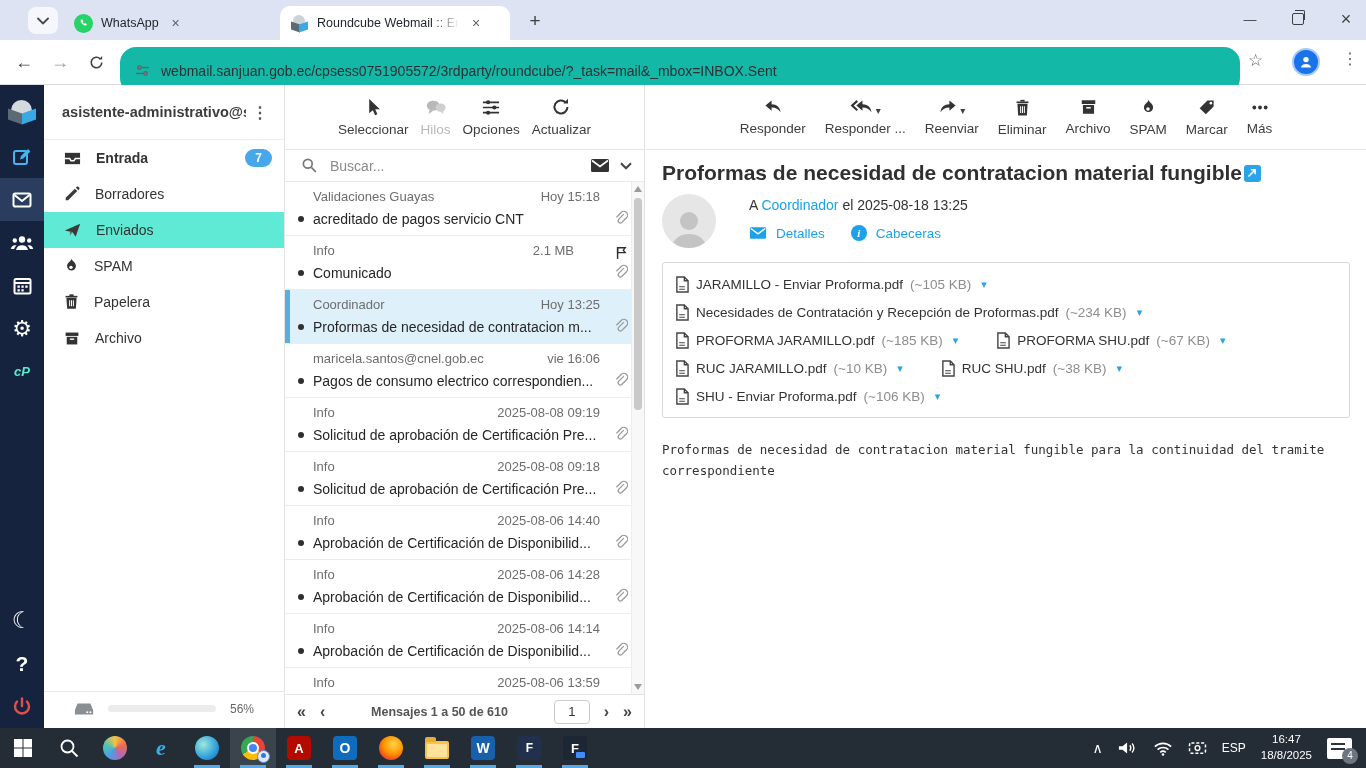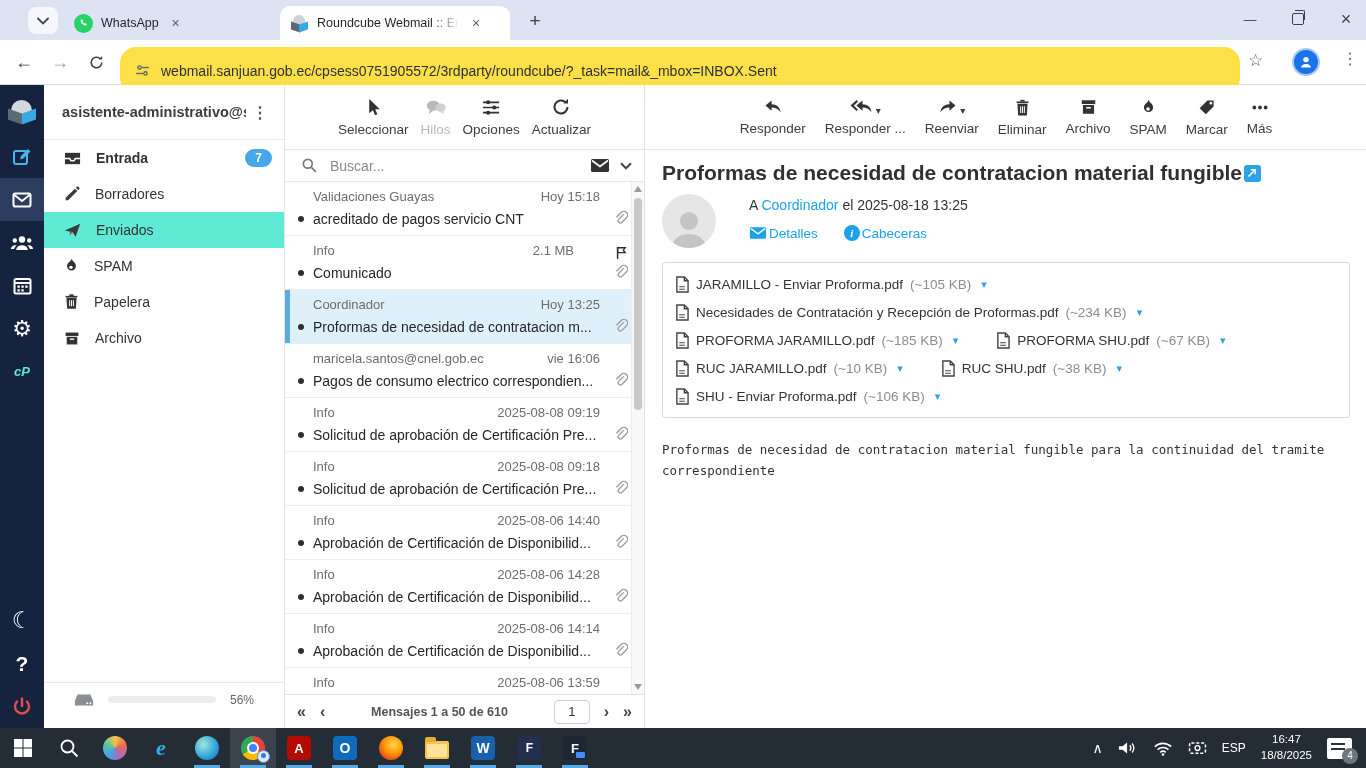--- a/index.html
+++ b/index.html
@@ -21,21 +21,21 @@
   .newtab{position:absolute;left:522px;top:8px;width:26px;height:26px;display:flex;align-items:center;justify-content:center;
           font-size:19px;color:#3c4043;}
   .wctl{position:absolute;top:4px;width:38px;height:30px;display:flex;align-items:center;justify-content:center;color:#3c4043;font-size:13px;}
   #win-min{left:1231px;} #win-restore{left:1279px;} #win-close{left:1327px;}
   .restore-glyph{width:10px;height:10px;border:1.4px solid #3c4043;border-radius:2px;position:relative;}
   .restore-glyph:before{content:"";position:absolute;left:2px;top:-4px;width:9px;height:9px;border:1.4px solid #3c4043;border-left:none;border-bottom:none;border-radius:0 2px 0 0;}
   #toolbar{position:absolute;left:0;top:40px;width:1366px;height:45px;background:#fff;border-bottom:1px solid #dadce0;box-sizing:border-box;}
   .navbtn{position:absolute;top:8px;width:28px;height:28px;display:flex;align-items:center;justify-content:center;
           font-size:18px;color:#3f4348;border-radius:50%;}
   #btn-back{left:10px;} #btn-fwd{left:46px;color:#9aa0a6;} #btn-reload{left:82px;}
-  #omnibox{position:absolute;left:120px;top:7px;width:1120px;height:47px;border-radius:16px;background:#fde047;
+  #omnibox{position:absolute;left:120px;top:7px;width:1120px;height:47px;border-radius:16px;background:#14b8a6;
            display:flex;align-items:center;padding:0 14px;box-sizing:border-box;gap:10px;}
   #omnibox .url{font-size:14px;color:#2d3136;white-space:nowrap;overflow:hidden;}
   #btn-star{position:absolute;left:1248px;top:10px;font-size:17px;color:#5f6368;}
   #btn-avatar{position:absolute;left:1292px;top:8px;width:28px;height:28px;border-radius:50%;background:#1a73e8;
               display:flex;align-items:center;justify-content:center;border:2px solid #a8c7fa;box-sizing:border-box;}
   #btn-menu{position:absolute;left:1340px;top:9px;font-size:16px;color:#5f6368;width:20px;text-align:center;}
   
   #app{position:absolute;left:0;top:85px;width:1366px;height:643px;background:#fff;}
   
   #rail{position:absolute;left:0;top:0;width:44px;height:643px;background:#15233e;display:flex;flex-direction:column;align-items:center;}
@@ -48,21 +48,21 @@
   
   #foldercol{position:absolute;left:44px;top:0;width:241px;height:643px;background:#fff;border-right:1px solid #e4e4e4;box-sizing:border-box;}
   #acct{height:55px;display:flex;align-items:center;padding:0 10px 0 18px;border-bottom:1px solid #ececec;box-sizing:border-box;}
   #acct .name{font-size:14.5px;font-weight:bold;color:#3c3c3c;flex:1;white-space:nowrap;overflow:hidden;}
   #acct .kebab{color:#555;font-size:16px;font-weight:bold;padding:0 6px;}
   .folder{height:36px;display:flex;align-items:center;gap:14px;padding:0 12px 0 19px;box-sizing:border-box;color:#3a3a3a;}
   .folder .flabel{font-size:14px;color:#333;}
   .folder.bold .flabel{font-weight:bold;}
   .folder.selected{background:#5eead4;}
   .badge{margin-left:auto;background:#47a7eb;color:#fff;font-size:12px;font-weight:bold;border-radius:9px;padding:2px 10px;}
-  #storage{position:absolute;left:0;bottom:12px;width:100%;height:34px;border-top:1px solid #e7e7e7;display:flex;align-items:center;
+  #storage{position:absolute;left:0;bottom:3px;width:100%;height:34px;border-top:1px solid #e7e7e7;display:flex;align-items:center;
            padding-left:30px;box-sizing:border-box;gap:14px;}
   .meter{width:108px;height:7px;border-radius:4px;background:#ececec;overflow:hidden;}
   .meter .fill{height:100%;width:56%;background:#56b0e9;}
   #storage .pct{font-size:12px;color:#666;}
   
   #listcol{position:absolute;left:285px;top:0;width:360px;height:643px;background:#fff;border-right:1px solid #e2e2e2;box-sizing:border-box;}
   .ltoolbar{height:65px;display:flex;align-items:center;justify-content:center;gap:12px;border-bottom:1px solid #e4e4e4;box-sizing:border-box;}
   .tbtn{display:flex;flex-direction:column;align-items:center;gap:5px;color:#3d3d3d;}
   .tbtn .tlabel{font-size:13.5px;}
   .tbtn.disabled{color:#b9b9b9;}
@@ -99,21 +99,21 @@
   #msgcontent{position:absolute;left:0;top:65px;right:0;bottom:0;padding:11px 16px;box-sizing:border-box;}
   #subjline{display:flex;align-items:center;gap:2px;}
   #subjline .subjtext{font-size:21px;font-weight:bold;color:#303030;}
   .extlink{width:17px;height:17px;border-radius:3px;background:#2aa3e9;display:flex;align-items:center;justify-content:center;flex:none;}
   #msghead{display:flex;margin-top:9px;}
   .avatar{width:54px;height:54px;border-radius:50%;background:#e6e6e6;overflow:hidden;display:flex;align-items:flex-end;justify-content:center;flex:none;}
   #headmeta{margin-left:33px;padding-top:3px;}
   .metaline{font-size:14px;color:#333;}
   .bluelink{color:#1ba2e8;}
   .headlinks{display:flex;align-items:center;gap:26px;margin-top:12px;}
-  .hlink{display:flex;align-items:center;gap:2px;color:#1ba2e8;font-size:13.5px;}
+  .hlink{display:flex;align-items:center;gap:9px;color:#1ba2e8;font-size:13.5px;}
   .infoc{width:16px;height:16px;border-radius:50%;background:#1ba2e8;color:#fff;font-size:11px;font-weight:bold;
          display:flex;align-items:center;justify-content:center;font-family:"Liberation Serif",serif;font-style:italic;}
   #attachbox{margin-top:14px;border:1px solid #d8d8d8;border-radius:3px;padding:7px 12px;}
   .attrow{display:flex;align-items:center;gap:38px;height:28px;}
   .att{display:flex;align-items:center;gap:7px;}
   .att .aname{font-size:13.5px;color:#333;white-space:nowrap;}
   .att .asize{font-size:13.5px;color:#8d8d8d;white-space:nowrap;}
   .att .acaret{color:#2aa3e9;font-size:11px;margin-left:3px;}
   #mailbody{margin-top:22px;width:700px;font-family:"DejaVu Sans Mono","Liberation Mono",monospace;
             font-size:12.5px;line-height:1.65;color:#333;}

